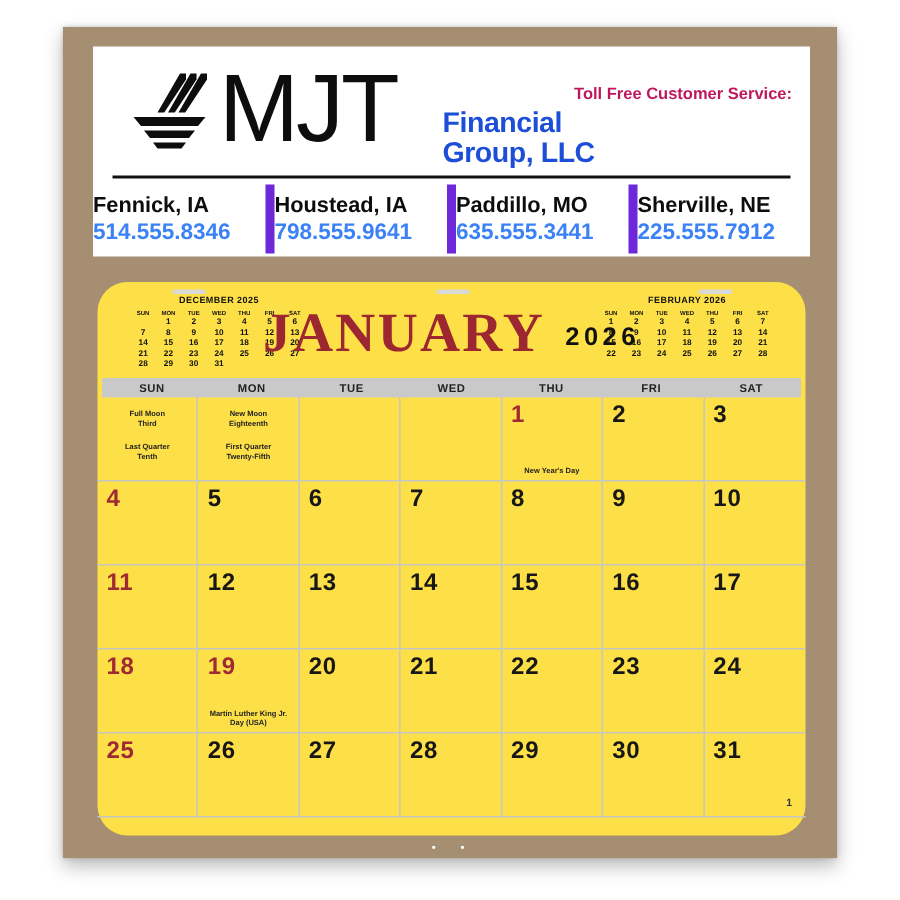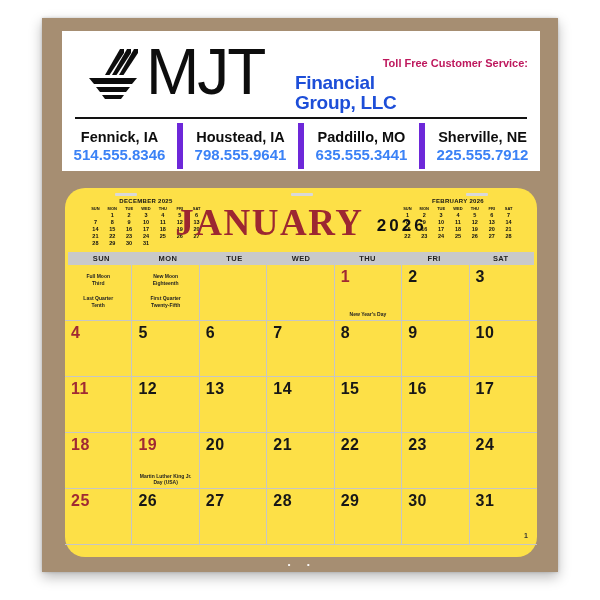--- a/index.html
+++ b/index.html
@@ -14,21 +14,21 @@
   .logo-text{position:absolute;left:84px;top:6px;font-size:64px;font-weight:normal;
              letter-spacing:-2px;line-height:70px;color:#0d0d0d;}
   .logo-sub{position:absolute;left:233px;top:42px;font-size:19px;font-weight:bold;
             line-height:20px;letter-spacing:-.3px;color:#1d4ed8;}
   .contact{position:absolute;right:12px;top:26px;text-align:left;color:#be185d;}
   .contact-label{font-size:11px;font-weight:bold;}
   .contact-number{font-size:28px;font-weight:bold;letter-spacing:-.5px;line-height:30px;}
   .contact-site{font-size:14px;font-weight:bold;line-height:15px;}
   .hr{position:absolute;left:13px;right:13px;top:86px;height:2px;background:#121212;}
   .locations{position:absolute;left:0;right:0;top:92px;bottom:2px;display:flex;}
-  .loc{flex:1;display:flex;flex-direction:column;align-items:center;justify-content:center;}
+  .loc{flex:1;display:flex;flex-direction:column;align-items:flex-start;justify-content:center;}
   .loc + .loc{border-left:6px solid #6d28d9;}
   .loc-city{font-size:14.5px;font-weight:bold;line-height:17px;color:#0d0d0d;}
   .loc-phone{font-size:15px;font-weight:bold;line-height:18px;color:#3b82f6;}
   
   .pad{position:absolute;left:23px;top:170px;width:472px;height:369px;background:#fde047;border-radius:20px;}
   .staple{position:absolute;top:5px;width:22px;height:3px;background:#d9d9d9;border-radius:1px;}
   .mini{position:absolute;top:10px;width:118px;}
   .mini-title{font-size:6px;font-weight:bold;text-align:center;letter-spacing:.3px;color:#111;}
   .mini-grid{display:grid;grid-template-columns:repeat(7,1fr);margin-top:2px;row-gap:1px;}
   .mini-dh{font-size:4px;font-weight:bold;text-align:center;color:#111;line-height:5px;}

